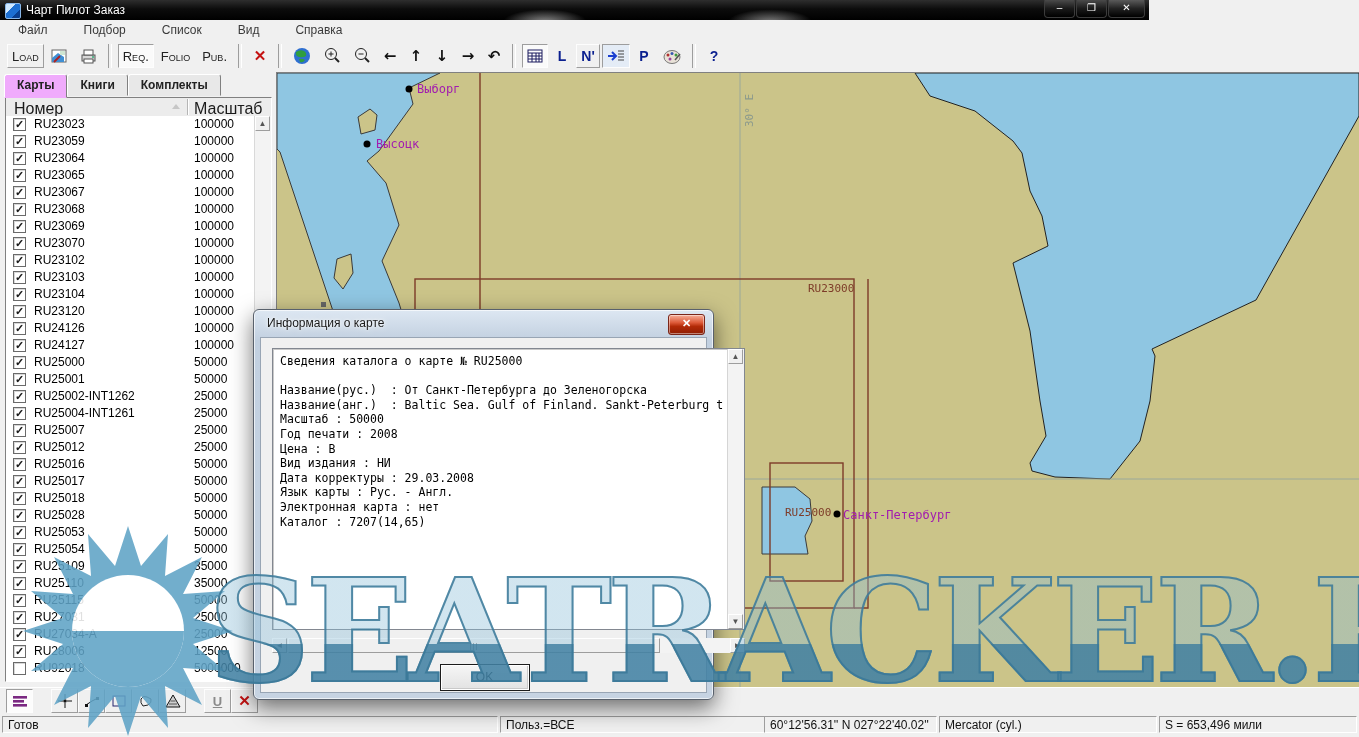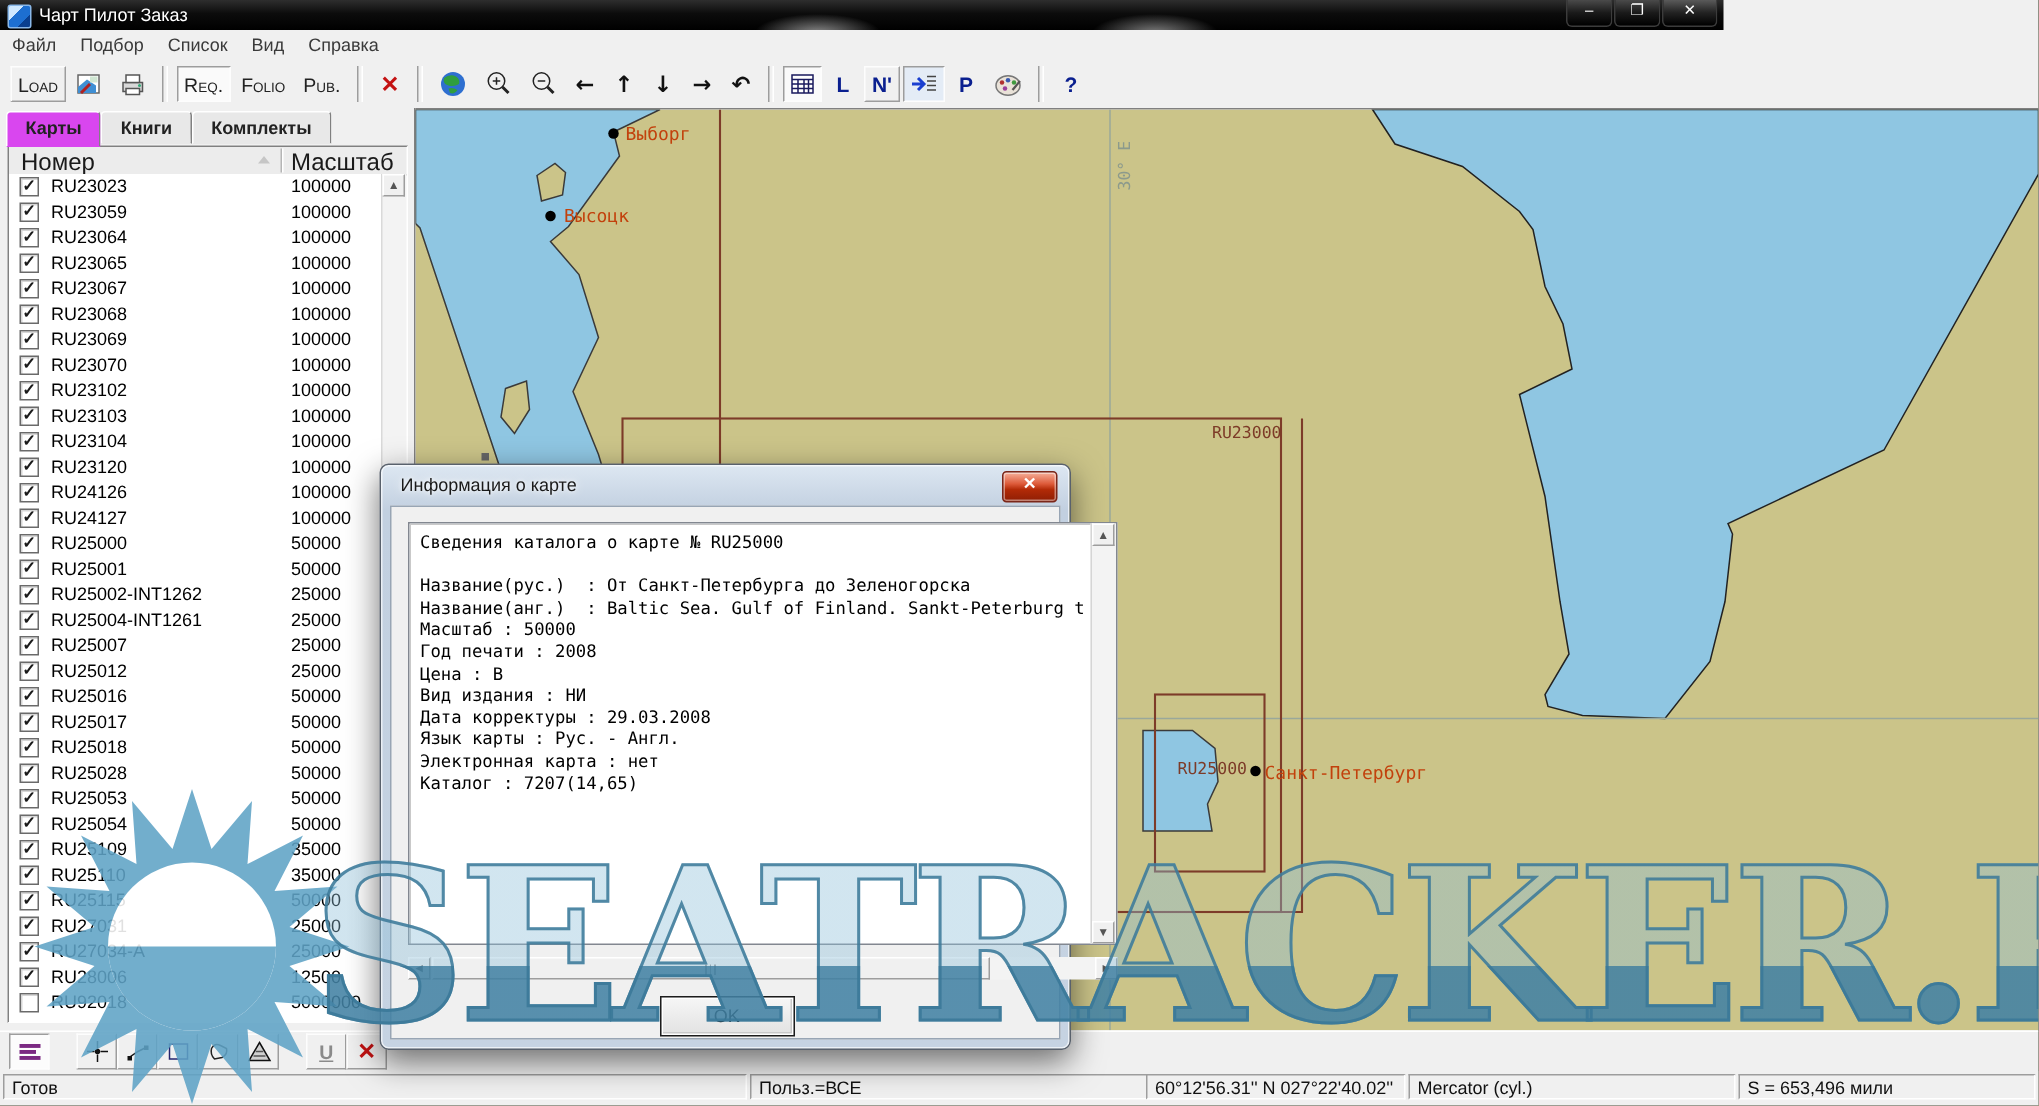--- a/index.html
+++ b/index.html
@@ -15,63 +15,63 @@
   .app-icon{position:absolute;left:5px;top:3px;width:14px;height:14px;border-radius:2px;
     background:linear-gradient(135deg,#cfe8ff 0 35%,#1d6fd1 35% 70%,#0a3f8f 70%);border:1px solid #89b7e8;}
   .title-text{position:absolute;left:26px;top:3px;font-size:12px;text-shadow:0 1px 2px #000;}
   .winbtns{position:absolute;right:4px;top:0;display:flex;}
   .winbtn{width:29px;height:17px;margin-left:1px;border:1px solid #3c3c3c;border-top:none;
     border-radius:0 0 4px 4px;background:linear-gradient(#4a4a4a,#1a1a1a 50%,#000);
     color:#fff;font-size:10px;text-align:center;line-height:16px;}
   .winbtn.close{width:35px;background:linear-gradient(#5a5a5a,#222 50%,#000);}
   
   .menubar{position:absolute;left:0;top:20px;width:1359px;height:20px;background:#f0f0f0;display:flex;align-items:center;}
-  .menu-item{padding:0 8px;color:#3a3a3a;font-size:12px;}
+  .menu-item{padding:0 18px;color:#3a3a3a;font-size:12px;}
   
   .toolbar{position:absolute;left:0;top:40px;width:1359px;height:32px;background:#f0f0f0;
     display:flex;align-items:center;padding-left:6px;box-sizing:border-box;}
   .tbtn{height:24px;min-width:24px;margin:18px 1px;display:flex;align-items:center;justify-content:center;
     border:1px solid;border-color:#fdfdfd #9d9d9d #9d9d9d #fdfdfd;background:#f0f0f0;
     font-size:12px;box-sizing:border-box;padding:0 4px;}
   .tbtn.flat{border-color:transparent;}
   .tbtn.pressed{border-color:#9d9d9d #fdfdfd #fdfdfd #9d9d9d;background:#fafafa;}
   .tbtn.hilite{border-color:#9d9d9d #fdfdfd #fdfdfd #9d9d9d;background:#e4ecf6;}
   .tbtn.caps{font-variant:small-caps;font-size:13px;color:#222;}
   .tbtn.navy{color:#0a1f8f;font-weight:bold;font-size:14px;}
   .tsep{width:2px;height:24px;margin:0 5px;border-left:1px solid #9d9d9d;border-right:1px solid #fff;}
   .redx{color:#c41212;font-weight:bold;font-size:15px;}
   .arrow-glyph{font-size:15px;font-weight:bold;color:#111;font-family:"DejaVu Sans",sans-serif;}
   
   .sidepanel{position:absolute;left:0;top:72px;width:277px;height:614px;background:#f0f0f0;
     border-right:1px solid #808080;box-sizing:border-box;}
   .tabs{position:absolute;left:4px;top:2px;display:flex;}
   .tab{height:20px;padding:0 12px;border:1px solid;border-color:#fff #808080 transparent #fff;
     background:#e8e8e8;font-weight:bold;font-size:12px;line-height:20px;border-radius:3px 3px 0 0;color:#222;}
-  .tab.active{background:#d946ef;height:22px;position:relative;z-index:2;}
+  .tab.active{background:#f0abfc;height:22px;position:relative;z-index:2;}
   .tableframe{position:absolute;left:5px;top:25px;width:267px;height:585px;
     border:1px solid;border-color:#808080 #fff #fff #808080;background:#fff;box-sizing:border-box;}
   .thead{position:absolute;left:0;top:0;right:0;height:18px;background:#ececec;
     border-bottom:1px solid #a9a9a9;font-size:16px;color:#1a1a1a;}
   .th-num{position:absolute;left:8px;top:2px;}
   .th-scale{position:absolute;left:188px;top:2px;}
   .th-sep{position:absolute;left:181px;top:1px;width:1px;height:16px;background:#b5b5b5;box-shadow:1px 0 0 #fff;}
   .sort-ico{position:absolute;left:166px;top:6px;width:0;height:0;border-left:4px solid transparent;
     border-right:4px solid transparent;border-bottom:5px solid #c6c6c6;}
   .rows{position:absolute;left:0;top:18px;right:16px;bottom:0;overflow:hidden;background:#fff;}
   .row{position:relative;height:17px;}
   .cb{position:absolute;left:7px;top:2px;width:11px;height:11px;border:1px solid #6a6a6a;background:#fff;
     font-size:11px;line-height:11px;text-align:center;color:#1a1a1a;font-weight:bold;box-shadow:inset 1px 1px 0 #d7d7d7;}
   .cell-num{position:absolute;left:28px;top:1px;font-size:12px;color:#000;}
   .cell-scale{position:absolute;left:188px;top:1px;font-size:12px;color:#000;}
   .vscroll{position:absolute;right:0;top:18px;bottom:0;width:16px;background:#f3f3f3;border-left:1px solid #d9d9d9;}
   .sbtn{position:absolute;left:0;width:15px;height:15px;background:#f0f0f0;border:1px solid;
     border-color:#fff #9d9d9d #9d9d9d #fff;font-size:8px;color:#555;text-align:center;line-height:14px;box-sizing:border-box;}
   
   .maparea{position:absolute;left:277px;top:72px;width:1082px;height:615px;border-top:1px solid #808080;box-sizing:border-box;}
-  .maplabel{position:absolute;font-family:"DejaVu Sans Mono","Liberation Mono",monospace;font-size:12px;color:#c2410c;white-space:nowrap;}
+  .maplabel{position:absolute;font-family:"DejaVu Sans Mono","Liberation Mono",monospace;font-size:12px;color:#a21caf;white-space:nowrap;}
   .chartlabel{position:absolute;font-family:"DejaVu Sans Mono","Liberation Mono",monospace;font-size:11px;color:#7d3b28;white-space:nowrap;}
   .meridian{position:absolute;left:466px;top:54px;transform:rotate(-90deg);transform-origin:left top;
     font-family:"DejaVu Sans Mono",monospace;font-size:11px;color:#8c9a8c;}
   
   .bottombar{position:absolute;left:0;top:687px;width:1359px;height:27px;background:#f0f0f0;
     border-top:1px solid #fff;display:flex;align-items:center;padding-left:6px;box-sizing:border-box;}
   .bbtn{width:27px;height:24px;margin-right:0px;display:flex;align-items:center;justify-content:center;
     border:1px solid;border-color:#fdfdfd #9d9d9d #9d9d9d #fdfdfd;background:#f0f0f0;box-sizing:border-box;}
   .bbtn.pressed{border-color:#9d9d9d #fdfdfd #fdfdfd #9d9d9d;background:#fcfcfc;}
   .bbtn.gap{margin-left:18px;}

